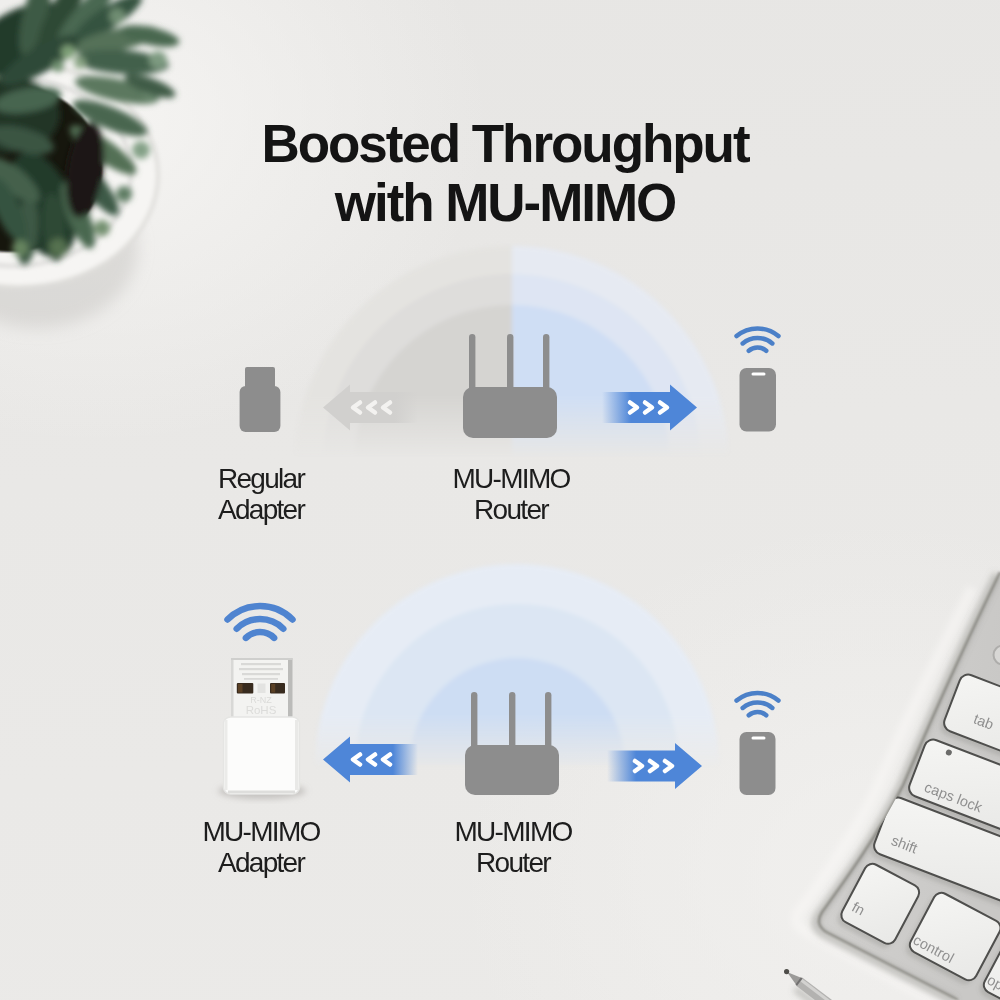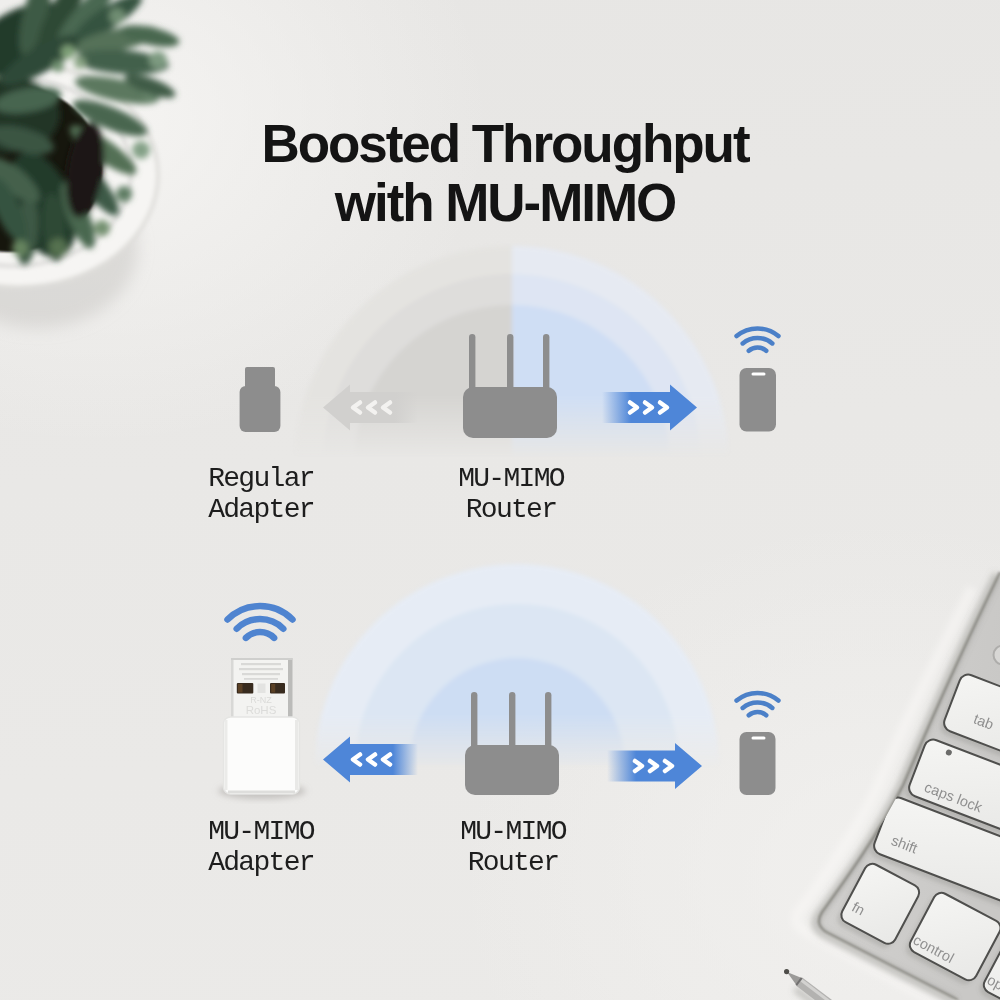--- a/index.html
+++ b/index.html
@@ -11,21 +11,21 @@
       radial-gradient(700px 600px at 88% 88%, rgba(242,241,239,0.85) 0%, rgba(242,241,239,0) 60%),
       linear-gradient(175deg, #e7e6e4 0%, #e9e8e6 45%, #ebeae8 100%);
   }
   .abs{position:absolute;}
   #title{
     left:5px;top:114px;width:1000px;text-align:center;
     font-size:53px;line-height:59px;font-weight:bold;color:#141414;
     letter-spacing:-2.05px;
   }
   .label{
-    font-size:28px;line-height:31px;color:#1d1d1d;text-align:center;font-weight:400;letter-spacing:-1.7px;font-family:Liberation Mono, monospace;
+    font-size:28px;line-height:31px;color:#1d1d1d;text-align:center;font-weight:400;letter-spacing:-1.7px;
   }
 </style>
 </head>
 <body>
 <svg class="abs" style="left:0;top:0;" width="1000" height="1000" viewBox="0 0 1000 1000">
   <defs>
     <filter id="blur2" x="-30%" y="-30%" width="160%" height="160%">
         <feGaussianBlur stdDeviation="2"></feGaussianBlur>
       </filter>
     <filter id="blur3" x="-30%" y="-30%" width="160%" height="160%">

